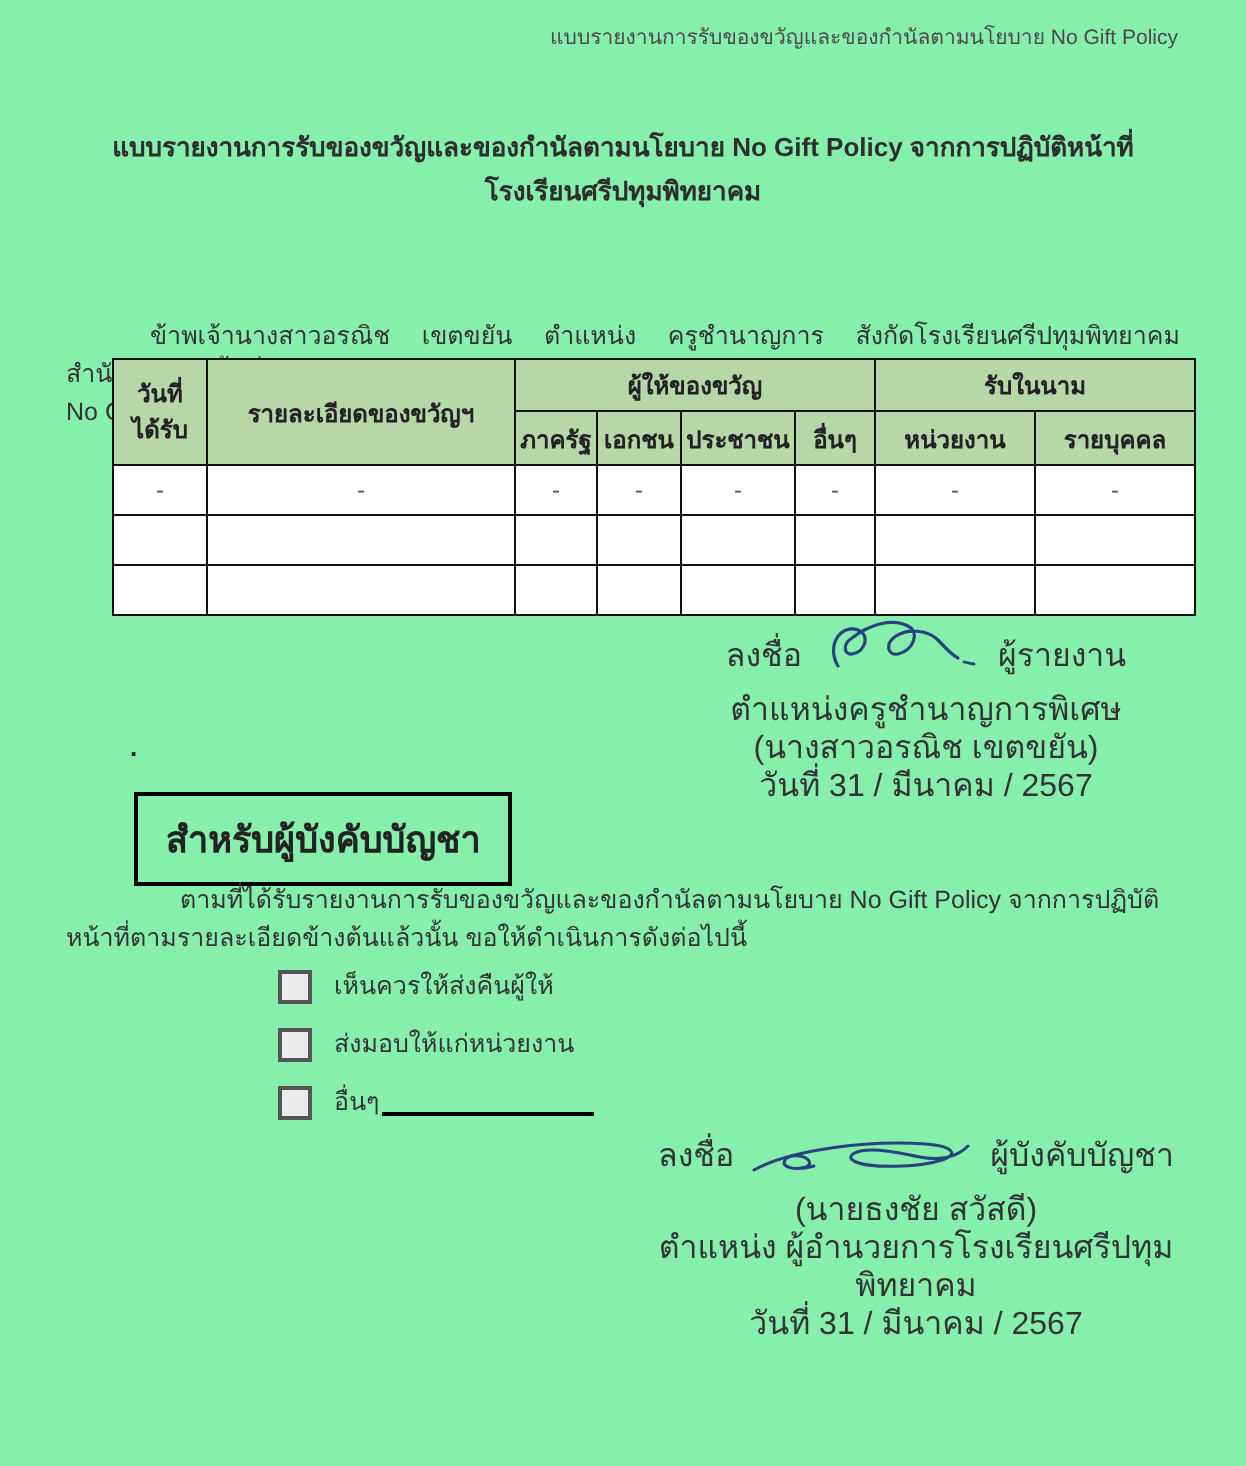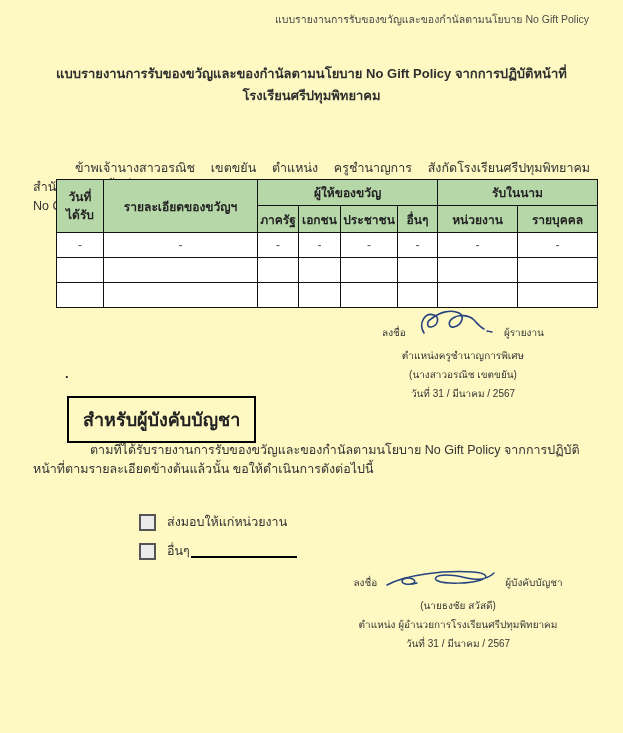--- a/index.html
+++ b/index.html
@@ -1,20 +1,20 @@
 <!DOCTYPE html>
 <html><head>
 <meta charset="utf-8">
 <style>
   * { margin:0; padding:0; box-sizing:border-box; }
   html,body { background:#fff; }
   .page {
     position:relative;
     width:623px; height:733px;
-    background:#fef9c3;
+    background:#86efac;
     font-family:"Liberation Sans","DejaVu Sans",sans-serif;
     color:#333333;
     overflow:hidden;
   }
   
   .hdr-right {
     position:absolute; top:11px; right:34px;
     text-align:right; font-size:10.5px; line-height:1.55; color:#4a4a4a;
   }
   
@@ -38,21 +38,21 @@
     padding:1px 2px;
   }
   table.report thead th {
     background:#b6d7a8; font-weight:bold; color:#222;
   }
   table.report thead tr:nth-child(1) th { height:26px; }
   table.report thead tr:nth-child(2) th { height:27px; }
   table.report tbody td { height:25px; background:#fff; font-size:12px; color:#555; }
   th.c-date { white-space:pre-line; line-height:1.5; }
   
-  .sig-block { position:absolute; text-align:center; font-size:10px; }
+  .sig-block { position:absolute; text-align:center; font-size:16px; }
   .sig-block .sig-row {
     display:flex; align-items:flex-end; justify-content:center; gap:8px;
     height:38px; margin-bottom:2px;
   }
   .sig-block .sig-row span { padding-bottom:4px; }
   .sig-block .line { line-height:19px; }
   svg.sig { display:block; }
   
   .dot { position:absolute; left:65px; top:366px; font-size:13px; font-weight:bold; color:#222; }
   
@@ -174,20 +174,24 @@
     <div class="line">(นางสาวอรณิช เขตขยัน)</div>
     <div class="line">วันที่  31 / มีนาคม / 2567</div>
   </div>
 
   <div class="dot">.</div>
 
   <div class="sup-box">สำหรับผู้บังคับบัญชา</div>
 
   <p class="para2">ตามที่ได้รับรายงานการรับของขวัญและของกำนัลตามนโยบาย No Gift Policy จากการปฏิบัติหน้าที่ตามรายละเอียดข้างต้นแล้วนั้น ขอให้ดำเนินการดังต่อไปนี้</p>
 
+  <div class="opt" style="top:483px;">
+    <span class="cb"></span>
+    <span class="opt-label">เห็นควรให้ส่งคืนผู้ให้</span>
+  </div>
   <div class="opt" style="top:512px;">
     <span class="cb"></span>
     <span class="opt-label">ส่งมอบให้แก่หน่วยงาน</span>
   </div>
   <div class="opt" style="top:541px;">
     <span class="cb"></span>
     <span class="opt-label">อื่นๆ</span>
     <span class="fill-line"></span>
   </div>
 

